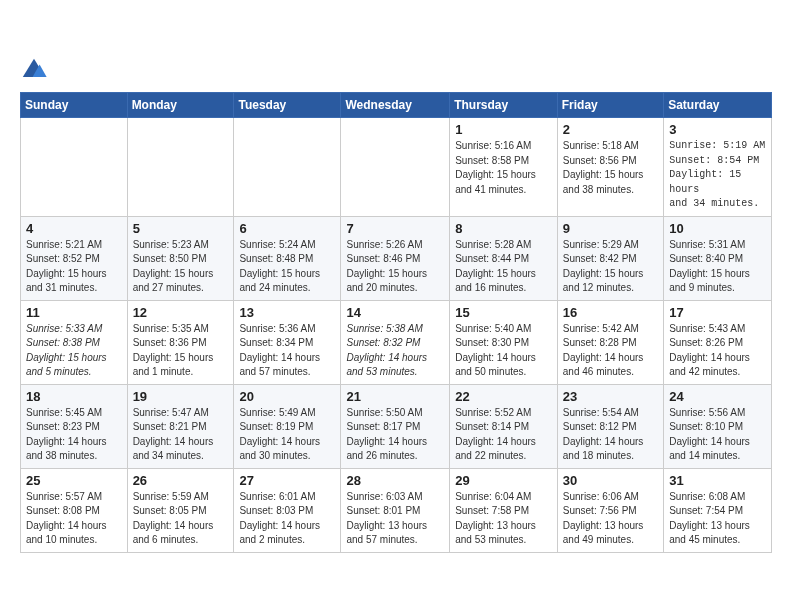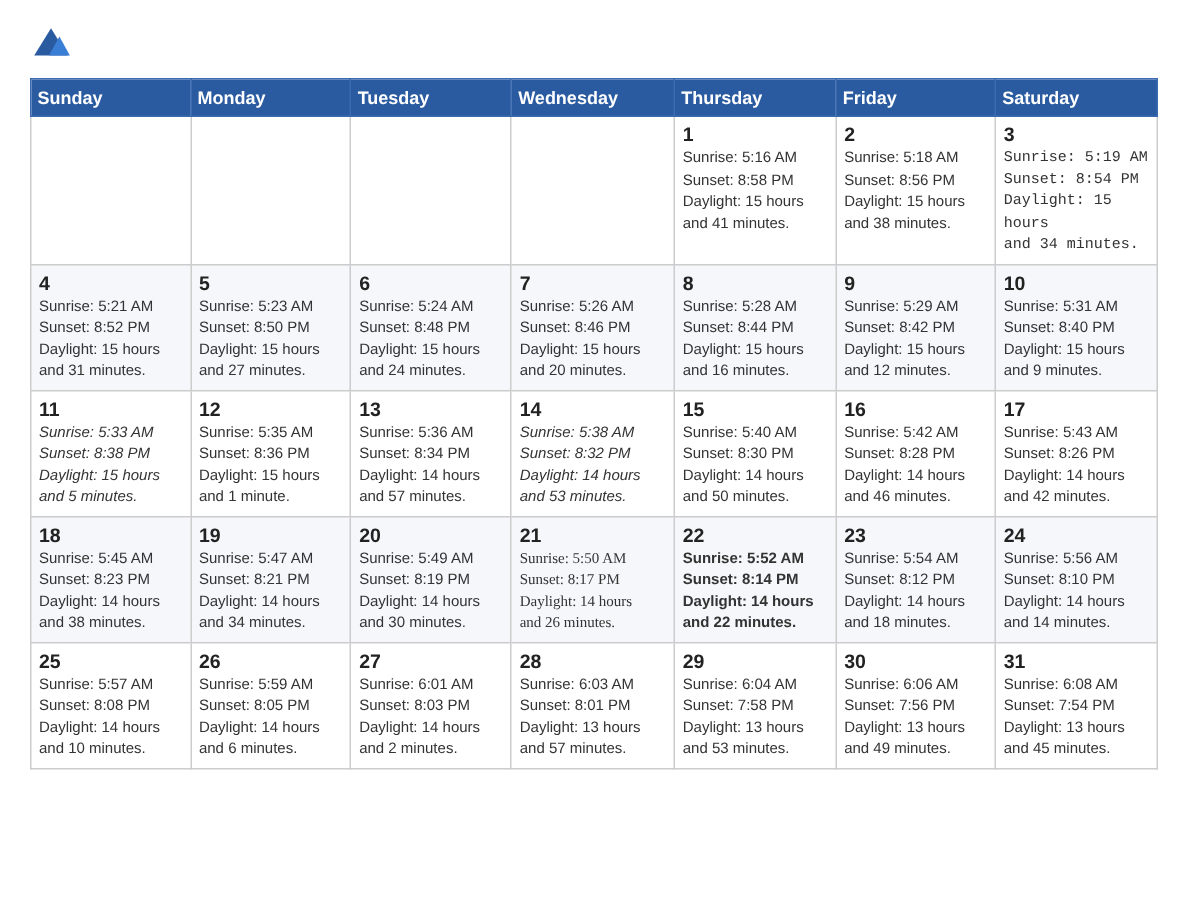--- a/index.html
+++ b/index.html
@@ -5,20 +5,21 @@
     * { box-sizing: border-box; margin: 0; padding: 0; }
     body {
       font-family: Arial, sans-serif;
       background: #fff;
       width: 792px;
       min-height: 612px;
     }
     .page {
       width: 792px;
       padding: 16px 20px 10px 20px;
+      margin-top: 40px;
     }
     .header-top {
       display: flex;
       align-items: flex-start;
       justify-content: space-between;
       margin-bottom: 6px;
     }
     .logo {
       display: flex;
       align-items: center;
@@ -273,28 +274,28 @@
           </td>
           <td>
             <span class="day-num">20</span>
             <div class="day-info" style="white-space: pre-line;">Sunrise: 5:49 AM
 Sunset: 8:19 PM
 Daylight: 14 hours
 and 30 minutes.</div>
           </td>
           <td>
             <span class="day-num">21</span>
-            <div class="day-info" style="white-space: pre-line; font-family: Liberation Serif, serif;">Sunrise: 5:50 AM
+            <div class="day-info" style="white-space: pre-line;">Sunrise: 5:50 AM
 Sunset: 8:17 PM
 Daylight: 14 hours
 and 26 minutes.</div>
           </td>
           <td>
             <span class="day-num">22</span>
-            <div class="day-info" style="white-space: pre-line; font-weight: bold;">Sunrise: 5:52 AM
+            <div class="day-info" style="white-space: pre-line;">Sunrise: 5:52 AM
 Sunset: 8:14 PM
 Daylight: 14 hours
 and 22 minutes.</div>
           </td>
           <td>
             <span class="day-num">23</span>
             <div class="day-info" style="white-space: pre-line;">Sunrise: 5:54 AM
 Sunset: 8:12 PM
 Daylight: 14 hours
 and 18 minutes.</div>

